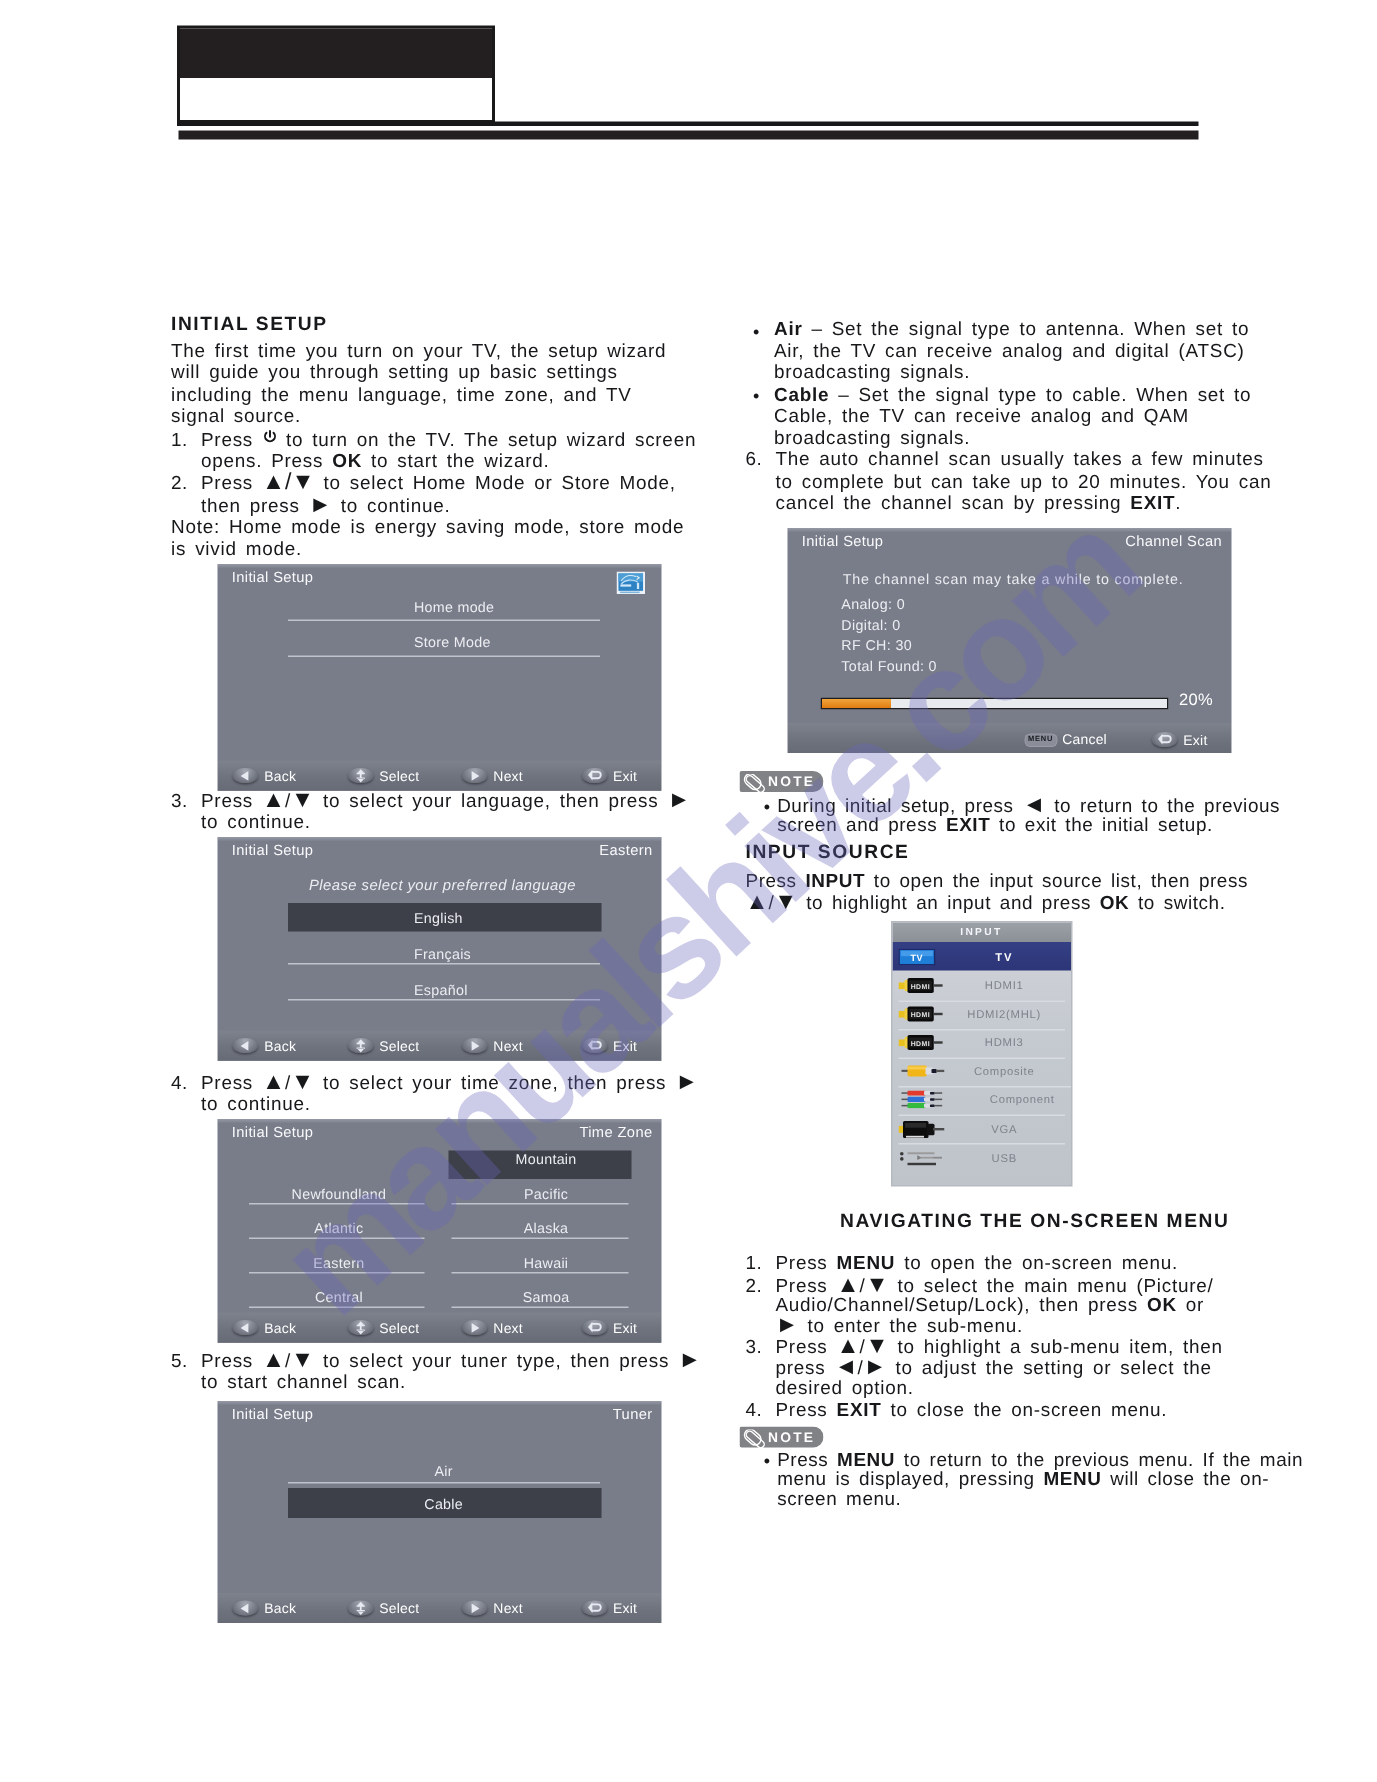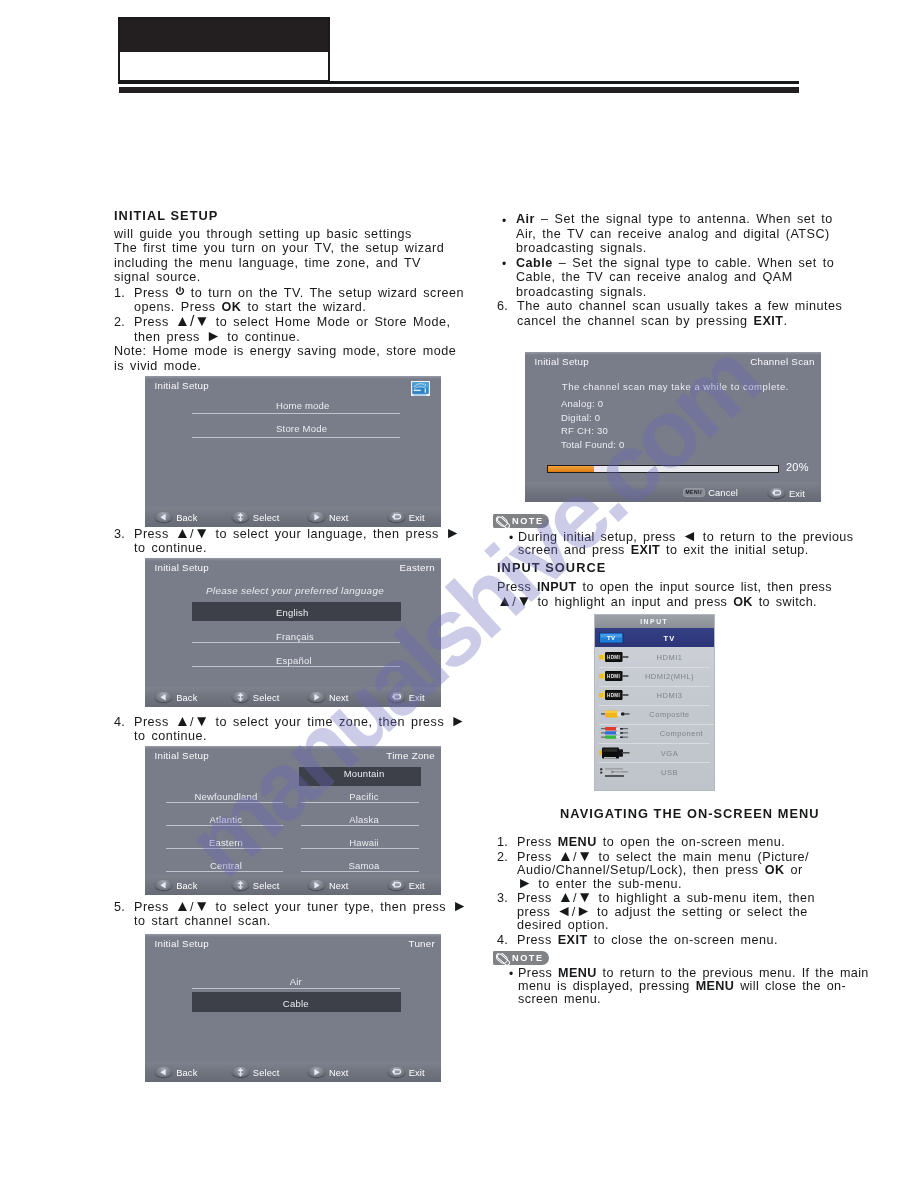--- a/index.html
+++ b/index.html
@@ -119,22 +119,22 @@
 
   <div class="logo-box">
     <div class="logo-black"></div>
   </div>
   <div class="rule-thin"></div>
   <div class="rule-thick"></div>
 
   <div class="col-l">
     <h2 class="sec">INITIAL SETUP</h2>
     <div class="txt">
+      <div>The first time you turn on your TV, the setup wizard</div>
       <div>will guide you through setting up basic settings</div>
-      <div>The first time you turn on your TV, the setup wizard</div>
       <div>including the menu language, time zone, and TV</div>
       <div>signal source.</div>
     </div>
 
     <ul class="ol">
       <li>
         <span class="num">1.</span>
         <span>Press </span><span class="pwr"><svg width="10" height="11" viewBox="0 0 22 23">
               <path d="M11 2.2v8.4" stroke="#17181a" stroke-width="2.9" stroke-linecap="round" fill="none"></path>
               <path d="M5.8 4.9a7.3 7.3 0 1 0 10.4 0" stroke="#17181a" stroke-width="2.9" stroke-linecap="round" fill="none"></path>
@@ -315,20 +315,21 @@
         <span class="bt">•</span>
         <b>Cable</b><span> – Set the signal type to cable. When set to</span>
         <div>Cable, the TV can receive analog and QAM</div>
         <div>broadcasting signals.</div>
       </li>
     </ul>
     <ul class="ol" style="margin-top:0">
       <li>
         <span class="num">6.</span>
         <span>The auto channel scan usually takes a few minutes</span>
+        <div>to complete but can take up to 20 minutes. You can</div>
         <div><span>cancel the channel scan by pressing&nbsp;</span><b>EXIT</b><span>.</span></div>
       </li>
     </ul>
   </div>
 
   <div class="osd" id="osd-scan" style="left:524.8px;top:351.7px;width:295.7px;height:149.8px;">
     <div class="ttl">Initial Setup</div>
     <div class="ttr">Channel Scan</div>
     <div class="srow" style="left:36.8px;top:28.3px;letter-spacing:.53px;">The channel scan may take a while to complete.</div>
     <div class="srow" style="left:35.9px;top:45.0px;">Analog: 0</div>

